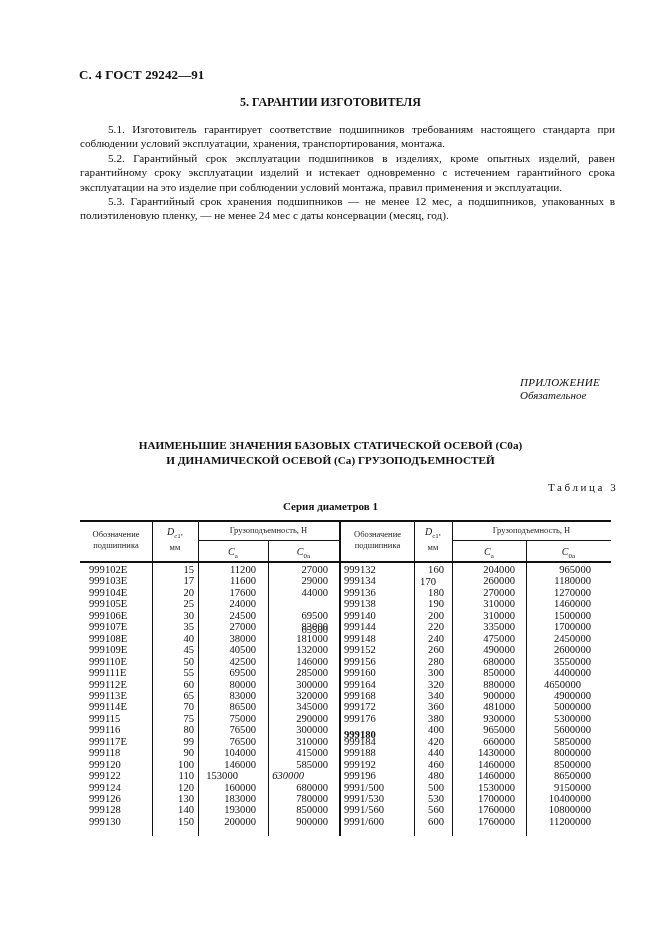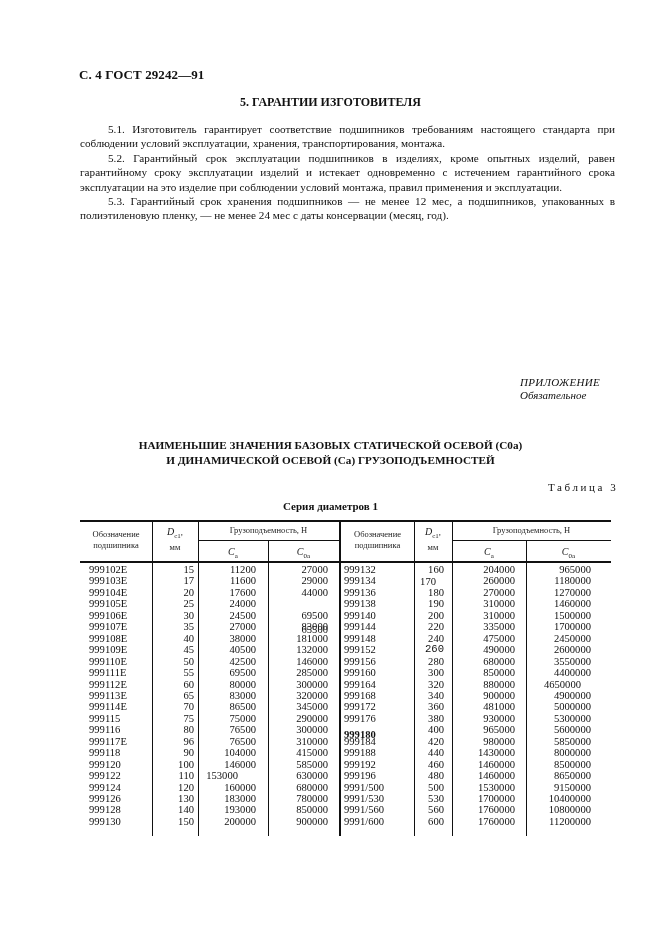--- a/index.html
+++ b/index.html
@@ -140,35 +140,35 @@
       <div class="cell c-right" style="left: 188px; width: 60px; top: 181.4px;">345000</div>
       <div class="cell c-des" style="left: 9px; width: 60px; top: 192.85px;">999115</div>
       <div class="cell c-right" style="left: 72px; width: 42px; top: 192.85px;">75</div>
       <div class="cell c-right" style="left: 118px; width: 58px; top: 192.85px;">75000</div>
       <div class="cell c-right" style="left: 188px; width: 60px; top: 192.85px;">290000</div>
       <div class="cell c-des" style="left: 9px; width: 60px; top: 204.3px;">999116</div>
       <div class="cell c-right" style="left: 72px; width: 42px; top: 204.3px;">80</div>
       <div class="cell c-right" style="left: 118px; width: 58px; top: 204.3px;">76500</div>
       <div class="cell c-right" style="left: 188px; width: 60px; top: 204.3px;">300000</div>
       <div class="cell c-des" style="left: 9px; width: 60px; top: 215.75px;">999117E</div>
-      <div class="cell c-right" style="left: 72px; width: 42px; top: 215.75px;">96</div>
+      <div class="cell c-right" style="left: 72px; width: 42px; top: 215.75px;">99</div>
       <div class="cell c-right" style="left: 118px; width: 58px; top: 215.75px;">76500</div>
       <div class="cell c-right" style="left: 188px; width: 60px; top: 215.75px;">310000</div>
       <div class="cell c-des" style="left: 9px; width: 60px; top: 227.2px;">999118</div>
       <div class="cell c-right" style="left: 72px; width: 42px; top: 227.2px;">90</div>
       <div class="cell c-right" style="left: 118px; width: 58px; top: 227.2px;">104000</div>
       <div class="cell c-right" style="left: 188px; width: 60px; top: 227.2px;">415000</div>
       <div class="cell c-des" style="left: 9px; width: 60px; top: 238.65px;">999120</div>
       <div class="cell c-right" style="left: 72px; width: 42px; top: 238.65px;">100</div>
       <div class="cell c-right" style="left: 118px; width: 58px; top: 238.65px;">146000</div>
       <div class="cell c-right" style="left: 188px; width: 60px; top: 238.65px;">585000</div>
       <div class="cell c-des" style="left: 9px; width: 60px; top: 250.1px;">999122</div>
       <div class="cell c-right" style="left: 72px; width: 42px; top: 250.1px;">110</div>
       <div class="cell c-right" style="left: 118px; width: 40px; top: 250.1px;">153000</div>
-      <div class="cell c-right" style="left: 200px; width: 48px; top: 250.1px;">630000</div>
+      <div class="cell c-right" style="left: 176px; width: 48px; top: 250.1px; font-style: italic;">630000</div>
       <div class="cell c-des" style="left: 9px; width: 60px; top: 261.55px;">999124</div>
       <div class="cell c-right" style="left: 72px; width: 42px; top: 261.55px;">120</div>
       <div class="cell c-right" style="left: 118px; width: 58px; top: 261.55px;">160000</div>
       <div class="cell c-right" style="left: 188px; width: 60px; top: 261.55px;">680000</div>
       <div class="cell c-des" style="left: 9px; width: 60px; top: 273px;">999126</div>
       <div class="cell c-right" style="left: 72px; width: 42px; top: 273px;">130</div>
       <div class="cell c-right" style="left: 118px; width: 58px; top: 273px;">183000</div>
       <div class="cell c-right" style="left: 188px; width: 60px; top: 273px;">780000</div>
       <div class="cell c-des" style="left: 9px; width: 60px; top: 284.45px;">999128</div>
       <div class="cell c-right" style="left: 72px; width: 42px; top: 284.45px;">140</div>
@@ -200,21 +200,21 @@
       <div class="cell c-right" style="left: 446px; width: 65px; top: 89.8px;">1500000</div>
       <div class="cell c-des" style="left: 264px; width: 66px; top: 101.25px;">999144</div>
       <div class="cell c-right" style="left: 334px; width: 30px; top: 101.25px;">220</div>
       <div class="cell c-right" style="left: 372px; width: 63px; top: 101.25px;">335000</div>
       <div class="cell c-right" style="left: 446px; width: 65px; top: 101.25px;">1700000</div>
       <div class="cell c-des" style="left: 264px; width: 66px; top: 112.7px;">999148</div>
       <div class="cell c-right" style="left: 334px; width: 30px; top: 112.7px;">240</div>
       <div class="cell c-right" style="left: 372px; width: 63px; top: 112.7px;">475000</div>
       <div class="cell c-right" style="left: 446px; width: 65px; top: 112.7px;">2450000</div>
       <div class="cell c-des" style="left: 264px; width: 66px; top: 124.15px;">999152</div>
-      <div class="cell c-right" style="left: 334px; width: 30px; top: 124.15px; font-family: Liberation Mono, monospace;">260</div>
+      <div class="cell c-right" style="left: 334px; width: 30px; top: 124.15px;">260</div>
       <div class="cell c-right" style="left: 372px; width: 63px; top: 124.15px;">490000</div>
       <div class="cell c-right" style="left: 446px; width: 65px; top: 124.15px;">2600000</div>
       <div class="cell c-des" style="left: 264px; width: 66px; top: 135.6px;">999156</div>
       <div class="cell c-right" style="left: 334px; width: 30px; top: 135.6px;">280</div>
       <div class="cell c-right" style="left: 372px; width: 63px; top: 135.6px;">680000</div>
       <div class="cell c-right" style="left: 446px; width: 65px; top: 135.6px;">3550000</div>
       <div class="cell c-des" style="left: 264px; width: 66px; top: 147.05px;">999160</div>
       <div class="cell c-right" style="left: 334px; width: 30px; top: 147.05px;">300</div>
       <div class="cell c-right" style="left: 372px; width: 63px; top: 147.05px;">850000</div>
       <div class="cell c-right" style="left: 446px; width: 65px; top: 147.05px;">4400000</div>
@@ -233,21 +233,21 @@
       <div class="cell c-des" style="left: 264px; width: 66px; top: 192.85px;">999176</div>
       <div class="cell c-right" style="left: 334px; width: 30px; top: 192.85px;">380</div>
       <div class="cell c-right" style="left: 372px; width: 63px; top: 192.85px;">930000</div>
       <div class="cell c-right" style="left: 446px; width: 65px; top: 192.85px;">5300000</div>
       <div class="cell c-des" style="left: 264px; width: 66px; top: 209px; font-weight: bold;">999180</div>
       <div class="cell c-right" style="left: 334px; width: 30px; top: 204.3px;">400</div>
       <div class="cell c-right" style="left: 372px; width: 63px; top: 204.3px;">965000</div>
       <div class="cell c-right" style="left: 446px; width: 65px; top: 204.3px;">5600000</div>
       <div class="cell c-des" style="left: 264px; width: 66px; top: 215.75px;">999184</div>
       <div class="cell c-right" style="left: 334px; width: 30px; top: 215.75px;">420</div>
-      <div class="cell c-right" style="left: 372px; width: 63px; top: 215.75px;">980000</div>
+      <div class="cell c-right" style="left: 372px; width: 63px; top: 215.75px;">660000</div>
       <div class="cell c-right" style="left: 446px; width: 65px; top: 215.75px;">5850000</div>
       <div class="cell c-des" style="left: 264px; width: 66px; top: 227.2px;">999188</div>
       <div class="cell c-right" style="left: 334px; width: 30px; top: 227.2px;">440</div>
       <div class="cell c-right" style="left: 372px; width: 63px; top: 227.2px;">1430000</div>
       <div class="cell c-right" style="left: 446px; width: 65px; top: 227.2px;">8000000</div>
       <div class="cell c-des" style="left: 264px; width: 66px; top: 238.65px;">999192</div>
       <div class="cell c-right" style="left: 334px; width: 30px; top: 238.65px;">460</div>
       <div class="cell c-right" style="left: 372px; width: 63px; top: 238.65px;">1460000</div>
       <div class="cell c-right" style="left: 446px; width: 65px; top: 238.65px;">8500000</div>
       <div class="cell c-des" style="left: 264px; width: 66px; top: 250.1px;">999196</div>

